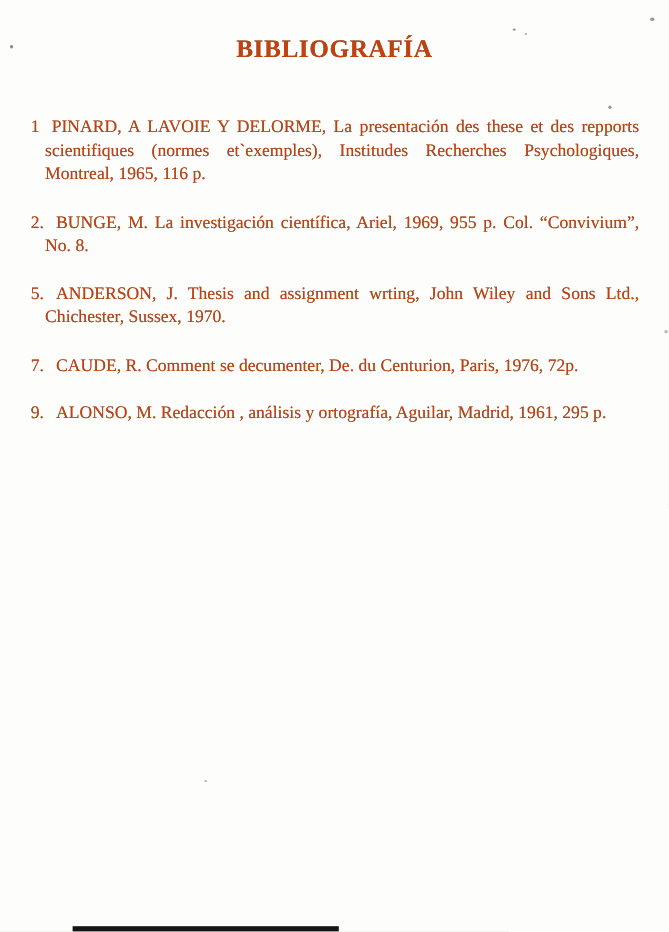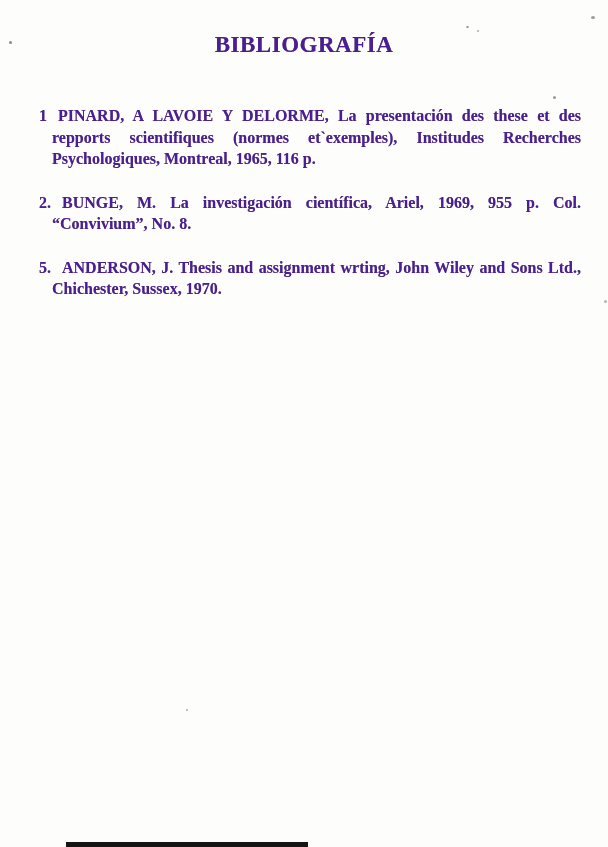--- a/index.html
+++ b/index.html
@@ -4,43 +4,42 @@
 <style>
   html, body { margin: 0; padding: 0; background: #e8e8e8; }
   .page {
     position: relative;
     width: 608px;
     height: 847px;
     margin: 0 auto;
     background: #fdfdfb;
     overflow: hidden;
     font-family: "Liberation Serif", "DejaVu Serif", serif;
-    color: #4c1d95;
+    color: #c2410c;
   }
   .title {
     margin: 31px 0 0 0;
     text-align: center;
     font-size: 23px;
     line-height: 27px;
     font-weight: bold;
     letter-spacing: 0.5px;
     text-shadow: 0 0 0.6px rgba(0,0,0,0.55);
   }
   .entries {
     margin: 47px 27px 0 28px;
   }
   .entry {
     font-size: 16px;
     line-height: 21.5px;
     text-align: justify;
     padding-left: 13px;
     text-indent: -13px;
-    margin: 0 0 22px 11px;
+    margin: 0 0 22px 0;
     text-shadow: 0 0 0.5px rgba(0,0,0,0.45);
-    font-weight: bold;
   }
   .num { margin-right: 11px; }
   .speckle {
     position: absolute;
     border-radius: 50%;
   }
   .artifact-bar {
     position: absolute;
     left: 66px;
     top: 842px;
@@ -60,22 +59,24 @@
 
     <div class="entry"><span class="num">1</span><span>PINARD, A LAVOIE Y DELORME, La presentación des these et des repports scientifiques (normes et`exemples), Institudes Recherches Psychologiques, Montreal, 1965, 116 p.</span></div>
 
     <div class="entry"><span class="num">2.</span><span>BUNGE, M. La investigación científica, Ariel, 1969, 955 p. Col. “Convivium”, No. 8.</span></div>
 
 
 
     <div class="entry"><span class="num">5.</span><span>ANDERSON, J. Thesis and assignment wrting, John Wiley and Sons Ltd., Chichester, Sussex, 1970.</span></div>
 
 
+    <div class="entry"><span class="num">7.</span><span>CAUDE, R. Comment se decumenter, De. du Centurion, Paris, 1976, 72p.</span></div>
 
 
+    <div class="entry"><span class="num">9.</span><span>ALONSO, M. Redacción , análisis y ortografía, Aguilar, Madrid, 1961, 295 p.</span></div>
 
   </div>
 
   <div class="speckle" style="left:9px;top:41px;width:3px;height:3px;background:#8a8a8a;"></div>
   <div class="speckle" style="left:466px;top:26px;width:3px;height:2px;background:#9a9a9a;"></div>
   <div class="speckle" style="left:477px;top:30px;width:2px;height:2px;background:#ababab;"></div>
   <div class="speckle" style="left:591px;top:16px;width:4px;height:3px;background:#9a9a9a;"></div>
   <div class="speckle" style="left:553px;top:96px;width:3px;height:3px;background:#999999;"></div>
   <div class="speckle" style="left:604px;top:300px;width:3px;height:3px;background:#b5b5b5;"></div>
   <div class="speckle" style="left:186px;top:709px;width:2px;height:2px;background:#a8a8a8;"></div>

